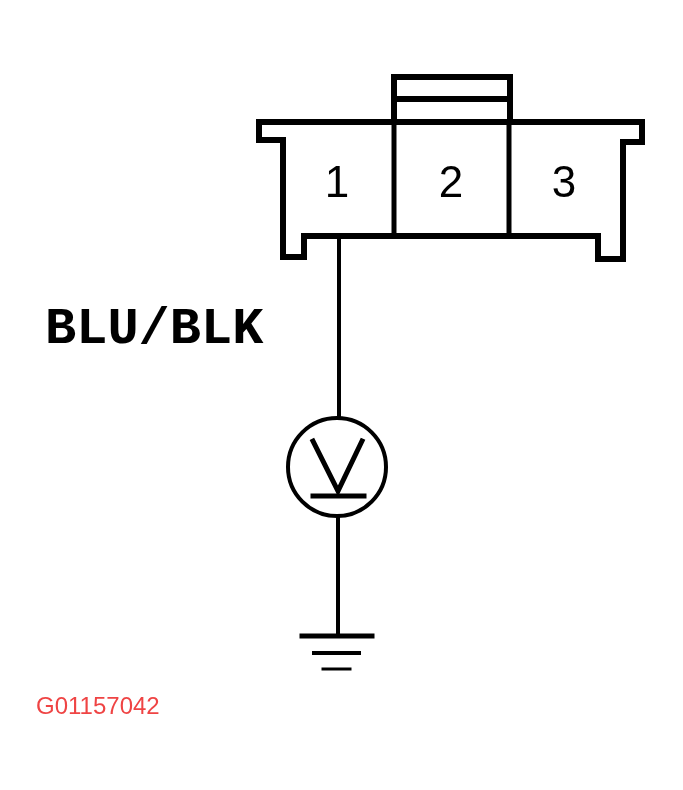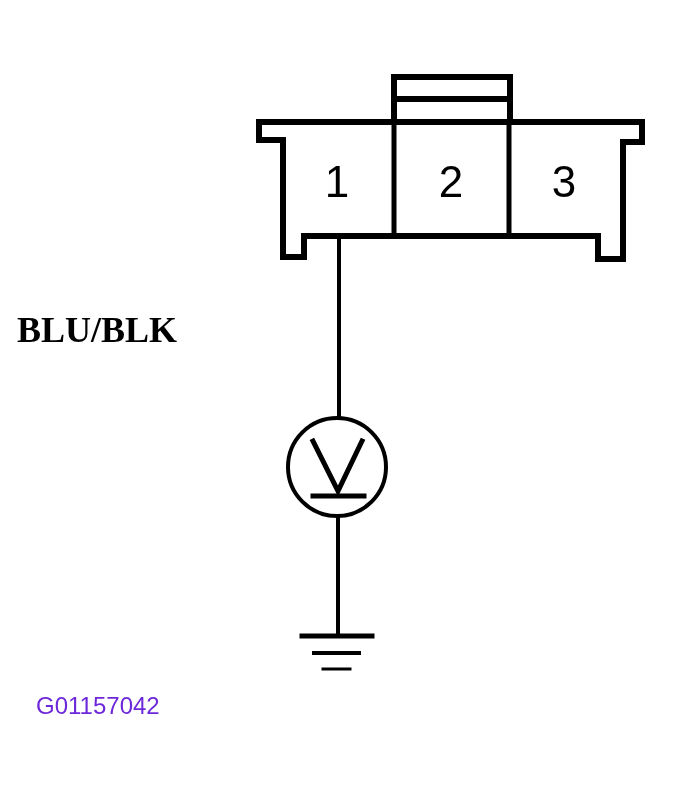--- a/index.html
+++ b/index.html
@@ -28,38 +28,38 @@
       stroke-linejoin: miter;
     }
     .pin-label {
       font-family: "Liberation Sans", sans-serif;
       font-size: 44px;
       fill: #000000;
       text-anchor: middle;
     }
     .wire-label {
       position: absolute;
-      left: 17px;
+      left: 45px;
       top: 300px;
-      font-family: Liberation Serif, serif;
+      font-family: Liberation Mono, monospace;
       font-weight: bold;
-      font-size: 36px;
+      font-size: 52px;
       line-height: 60px;
       color: #000000;
       letter-spacing: 0px;
       white-space: nowrap;
     }
     .figure-id {
       position: absolute;
       left: 36px;
       top: 692px;
       font-family: "Liberation Sans", sans-serif;
       font-size: 24px;
       line-height: 28px;
-      color: #6d28d9;
+      color: #ef4444;
       white-space: nowrap;
     }
   </style>
 </head>
 <body>
 
 <svg id="diagram" viewBox="0 0 683 790" xmlns="http://www.w3.org/2000/svg">
 
   <g>
 

